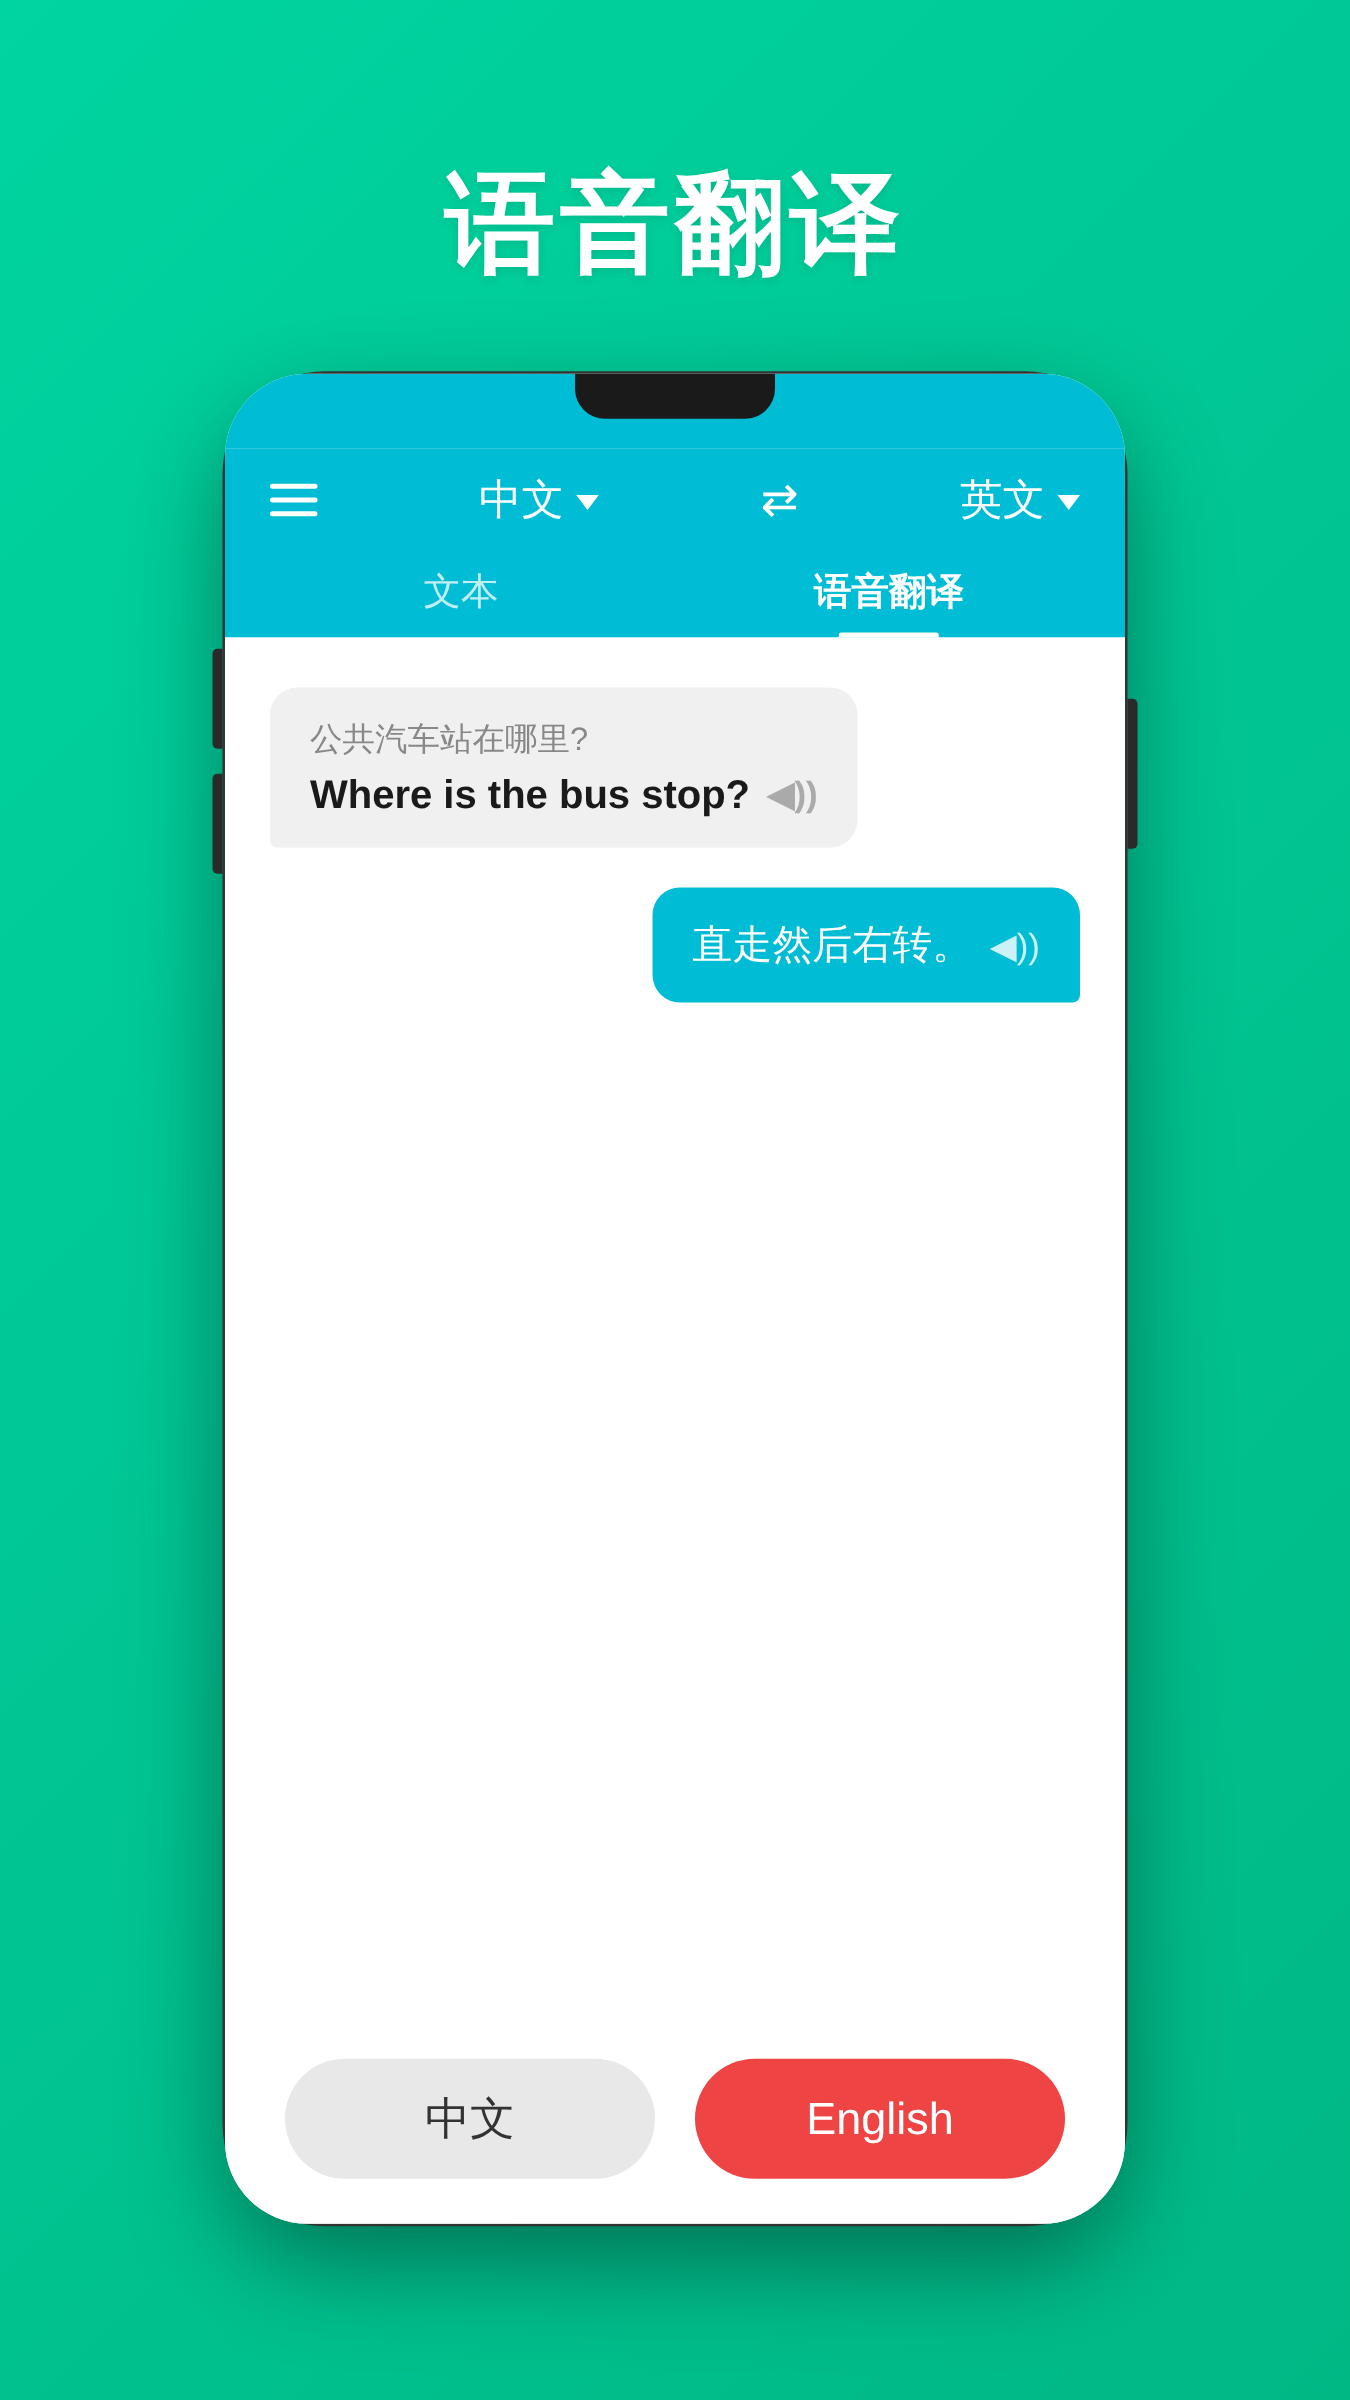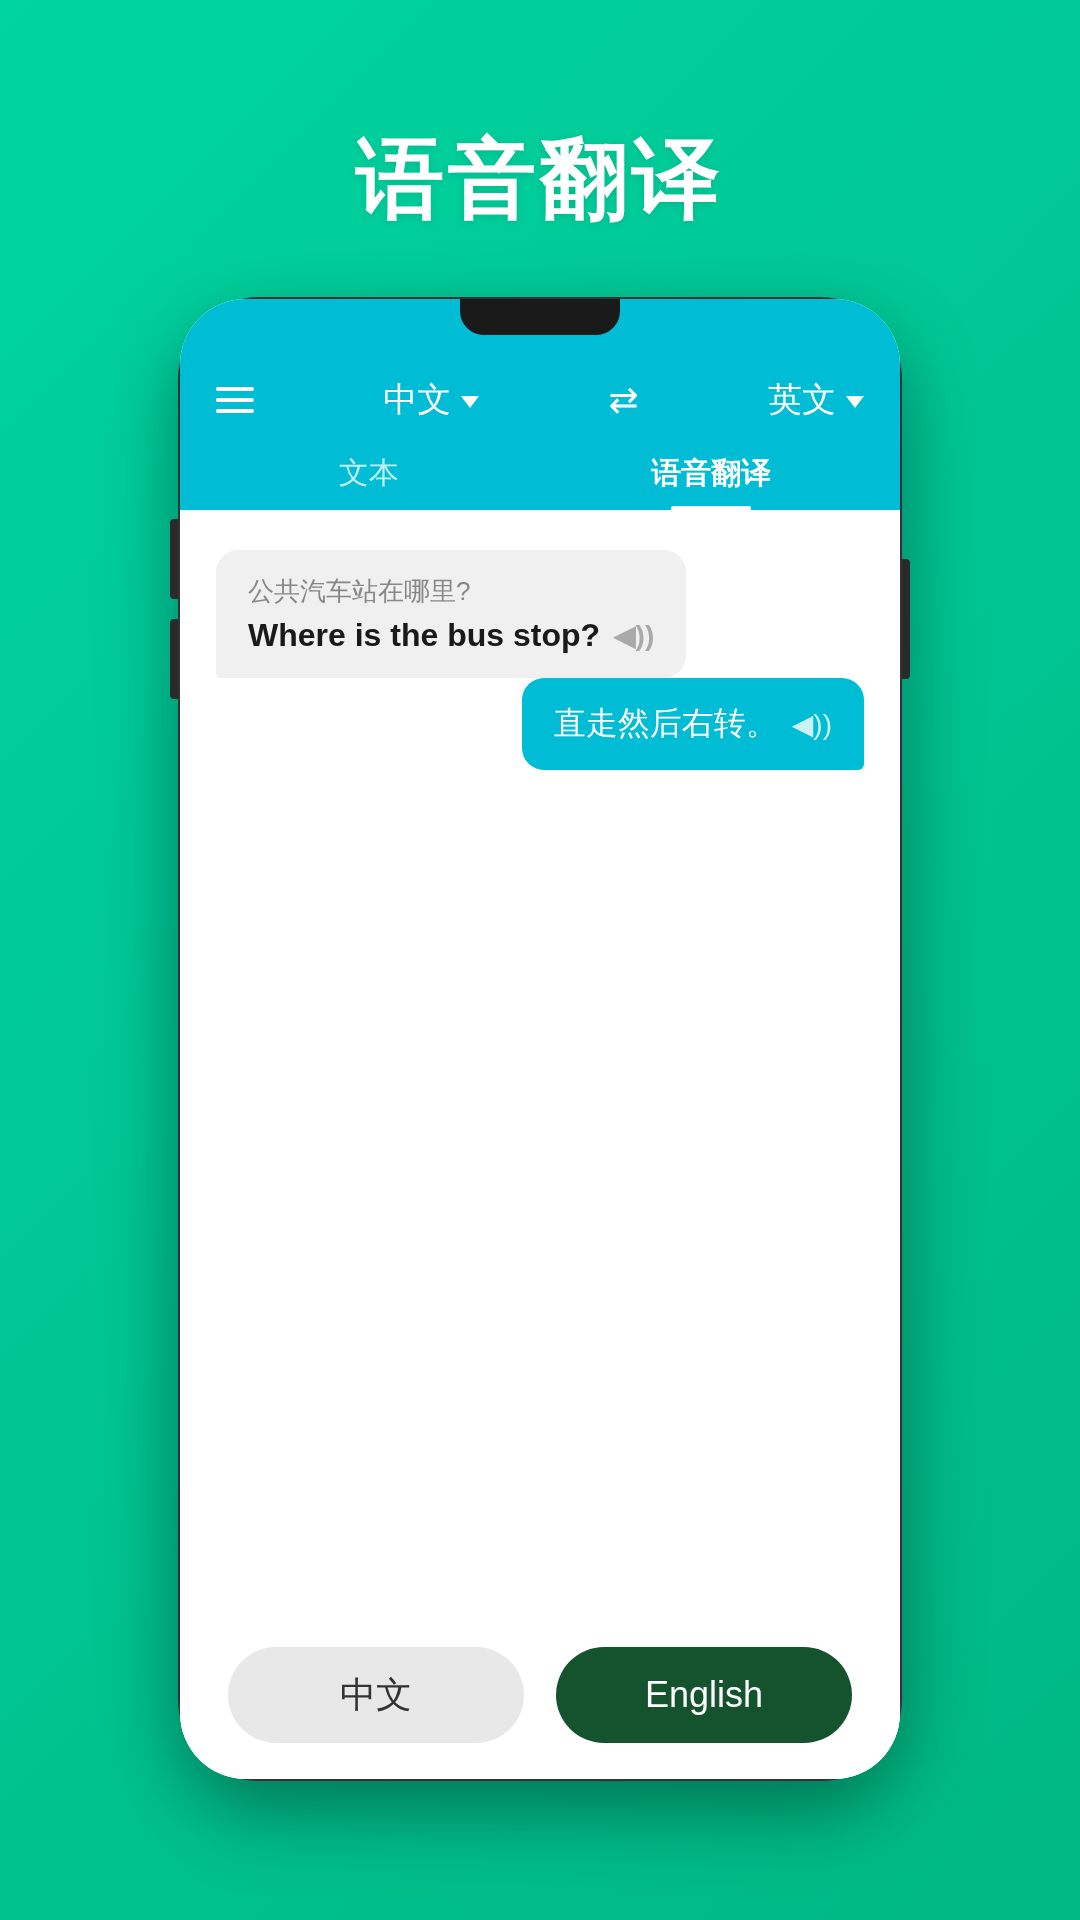--- a/index.html
+++ b/index.html
@@ -182,20 +182,21 @@
       border-radius: 2px 2px 0 0;
     }
 
     
     .chat-area {
       flex: 1;
       background: white;
       padding: 40px 36px;
       display: flex;
       flex-direction: column;
+      gap: 32px;
       overflow: hidden;
     }
 
     
     .message-left {
       align-self: flex-start;
       max-width: 85%;
     }
 
     .bubble-left {
@@ -275,21 +276,21 @@
       font-weight: 500;
       cursor: pointer;
     }
 
     .lang-btn-chinese {
       background: #e8e8e8;
       color: #333;
     }
 
     .lang-btn-english {
-      background: #14532d;
+      background: #ef4444;
       color: white;
     }
   </style>
 </head>
 <body>
 
 <div class="page-title">语音翻译</div>
 
 <div class="phone-shell">
   <div class="phone-screen">

